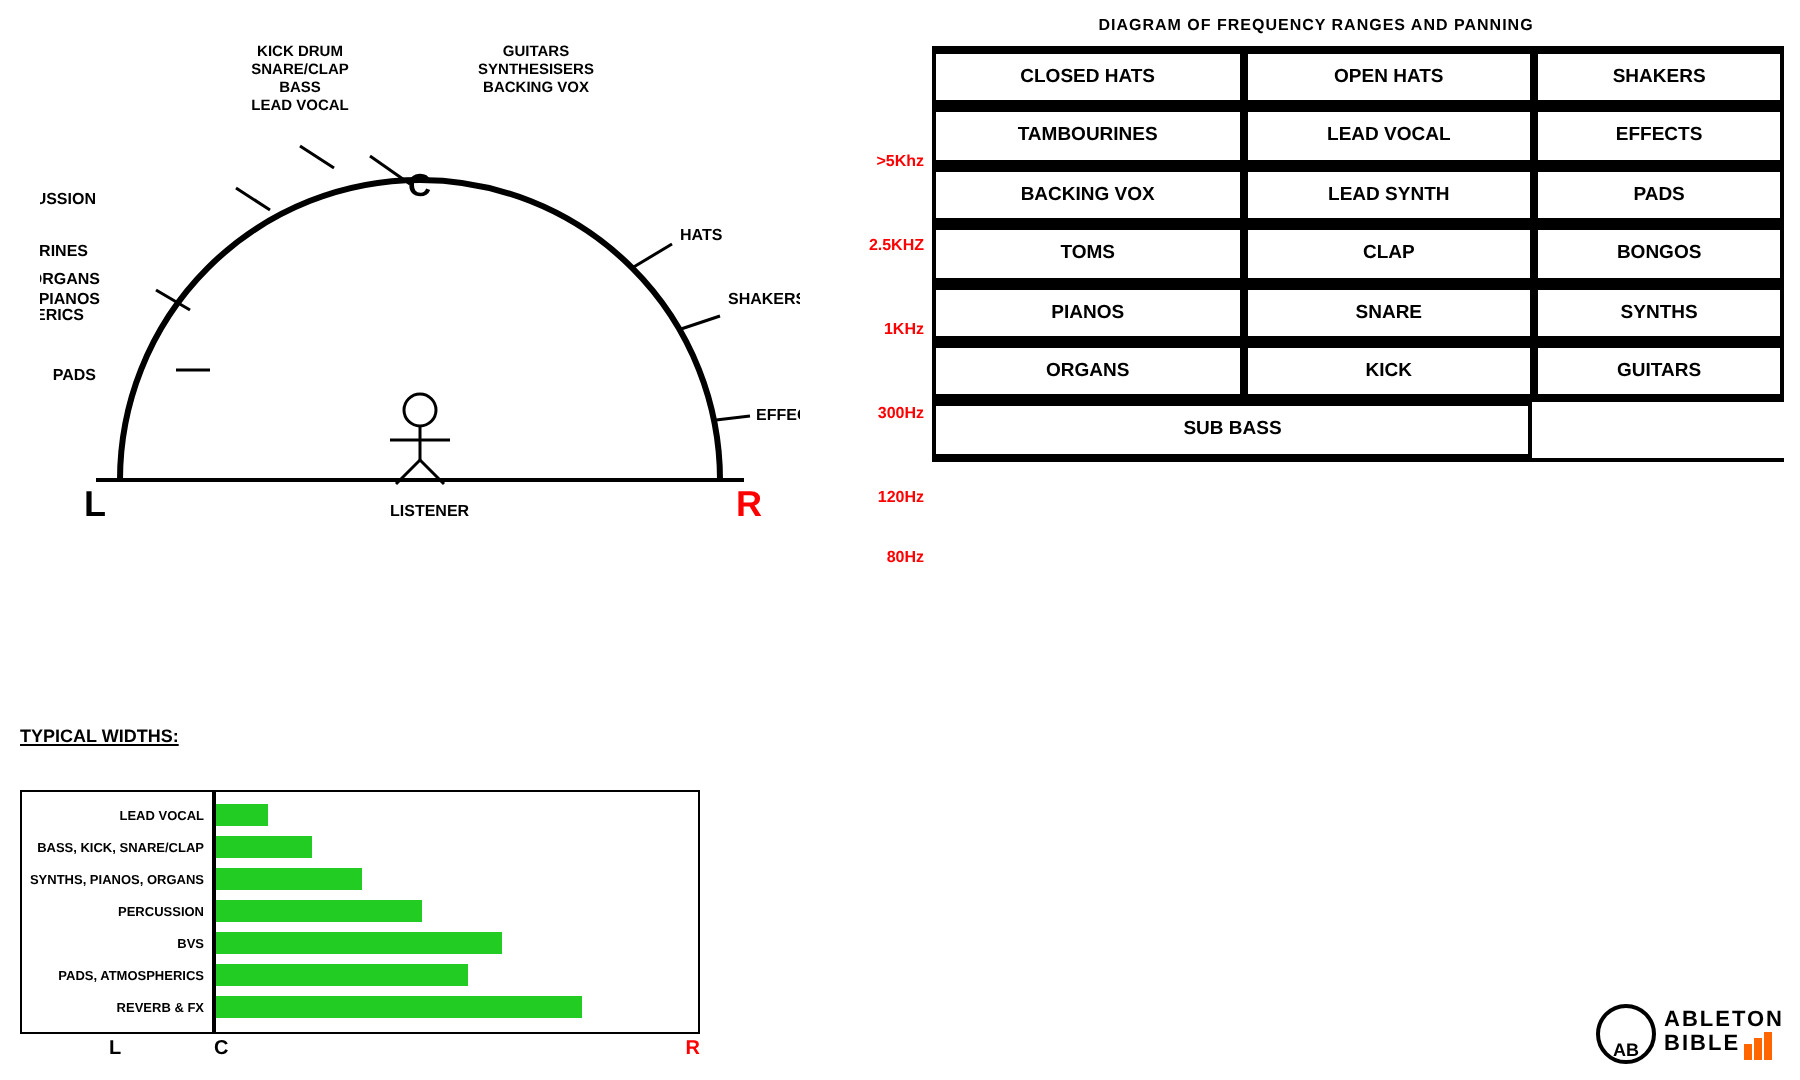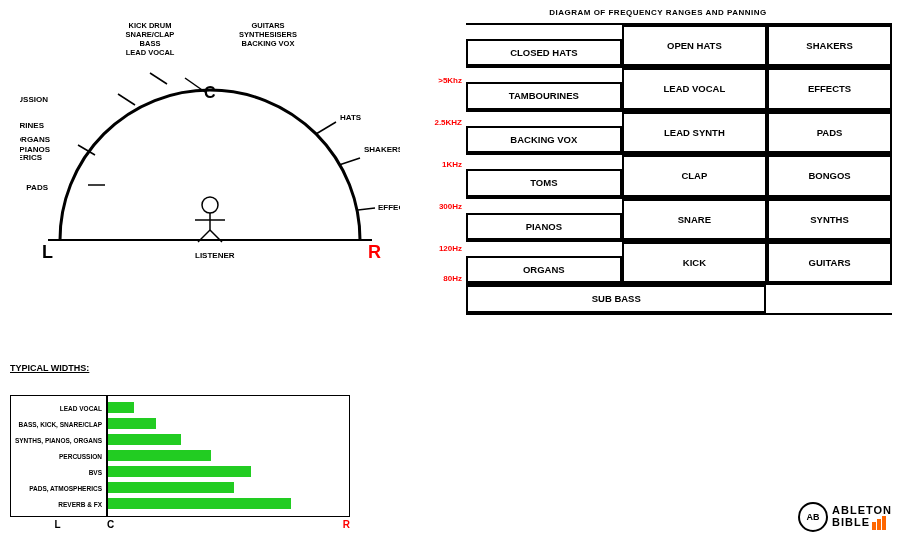--- a/index.html
+++ b/index.html
@@ -169,21 +169,21 @@
       padding: 6px 4px;
       display: flex;
       align-items: center;
       justify-content: center;
       font-size: 9.5px;
       font-weight: bold;
       text-align: center;
       line-height: 1.2;
     }
 
-    .cell-wide { flex: 1.4; margin-top: 14px; }
+    .cell-wide { flex: 1.4; }
     .cell-med { flex: 1.3; }
     .cell-sm { flex: 1.1; }
 
     
     .cell-double { flex: 2.7; }
 
     
     .logo-area {
       position: absolute;
       bottom: 8px;
@@ -192,21 +192,21 @@
       align-items: center;
       gap: 4px;
     }
 
     .logo-circle {
       width: 30px;
       height: 30px;
       border: 2px solid black;
       border-radius: 50%;
       display: flex;
-      align-items: center;
+      align-items: flex-end;
       justify-content: center;
       font-size: 9px;
       font-weight: bold;
     }
 
     .logo-text {
       display: flex;
       flex-direction: column;
       align-items: flex-start;
     }

